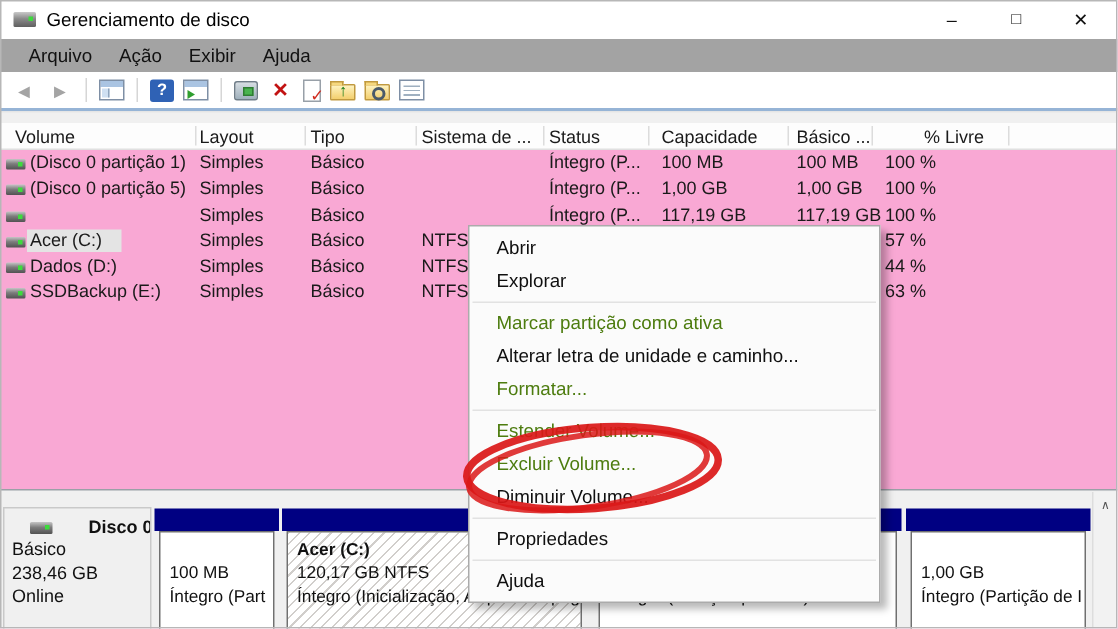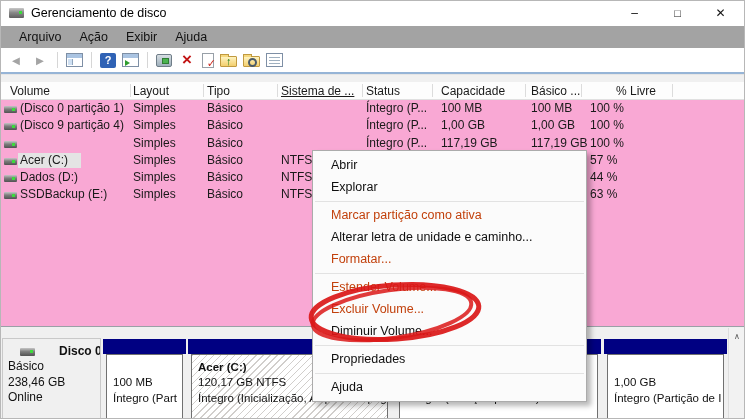--- a/index.html
+++ b/index.html
@@ -98,21 +98,21 @@
   .vscroll{position:absolute;right:0;top:1px;bottom:0;width:17px;background:#f2f2f2;
     border-left:1px solid #ddd;box-sizing:border-box;}
   .vscroll .up{height:16px;display:flex;align-items:center;justify-content:center;
     font-size:8px;color:#555;}
 
   
   .cmenu{position:absolute;left:312px;top:150px;width:275px;background:#fbfbfb;
     border:1px solid #ababab;box-shadow:4px 4px 5px rgba(0,0,0,0.28);
     padding:3px 0;box-sizing:border-box;z-index:40;}
   .mitem{height:22px;line-height:22px;padding-left:18px;font-size:12.5px;color:#0f0f0f;white-space:nowrap;}
-  .mitem.disabled{color:#c2410c;}
+  .mitem.disabled{color:#4d7c0f;}
   .msep{border-top:1px solid #e2e2e2;margin:3px 2px 2px 2px;height:0;}
 
   .annotation-svg{position:absolute;left:0;top:0;width:745px;height:419px;z-index:60;pointer-events:none;}
 </style>
 </head>
 <body>
 
 <div class="titlebar">
   <span class="app-icon"></span>
   <span class="title-text">Gerenciamento de disco</span>
@@ -157,21 +157,21 @@
     </span>
     <span class="tbi folder-search-icon"></span>
     <span class="tbi checklist-icon"></span>
   </div>
 <div class="gapbar"></div>
 
 <div class="vheader">
     <span class="hcell" style="left: 10px;">Volume</span>
     <span class="hcell" style="left: 133px;">Layout</span>
     <span class="hcell" style="left: 207px;">Tipo</span>
-    <span class="hcell" style="left: 281px; text-decoration: underline;">Sistema de ...</span>
+    <span class="hcell" style="left: 281px;">Sistema de ...</span>
     <span class="hcell" style="left: 366px;">Status</span>
     <span class="hcell" style="left: 441px;">Capacidade</span>
     <span class="hcell" style="left: 531px;">Básico ...</span>
     <span class="hcell" style="left: 616px;">% Livre</span>
     <span class="hdiv" style="left: 130px;"></span>
     <span class="hdiv" style="left: 203px;"></span>
     <span class="hdiv" style="left: 277px;"></span>
     <span class="hdiv" style="left: 362px;"></span>
     <span class="hdiv" style="left: 432px;"></span>
     <span class="hdiv" style="left: 525px;"></span>
@@ -185,21 +185,21 @@
       <span class="cell vol-label">(Disco 0 partição 1)</span>
       <span class="cell" style="left: 133px;">Simples</span>
       <span class="cell" style="left: 207px;">Básico</span>
       <span class="cell" style="left: 366px;">Íntegro (P...</span>
       <span class="cell" style="left: 441px;">100 MB</span>
       <span class="cell" style="left: 531px;">100 MB</span>
       <span class="cell" style="left: 590px;">100 %</span>
     </div>
     <div class="lrow">
       <span class="vol-ico"></span>
-      <span class="cell vol-label">(Disco 9 partição 4)</span>
+      <span class="cell vol-label">(Disco 0 partição 5)</span>
       <span class="cell" style="left: 133px;">Simples</span>
       <span class="cell" style="left: 207px;">Básico</span>
       <span class="cell" style="left: 366px;">Íntegro (P...</span>
       <span class="cell" style="left: 441px;">1,00 GB</span>
       <span class="cell" style="left: 531px;">1,00 GB</span>
       <span class="cell" style="left: 590px;">100 %</span>
     </div>
     <div class="lrow">
       <span class="vol-ico"></span>
       <span class="cell" style="left: 133px;">Simples</span>

